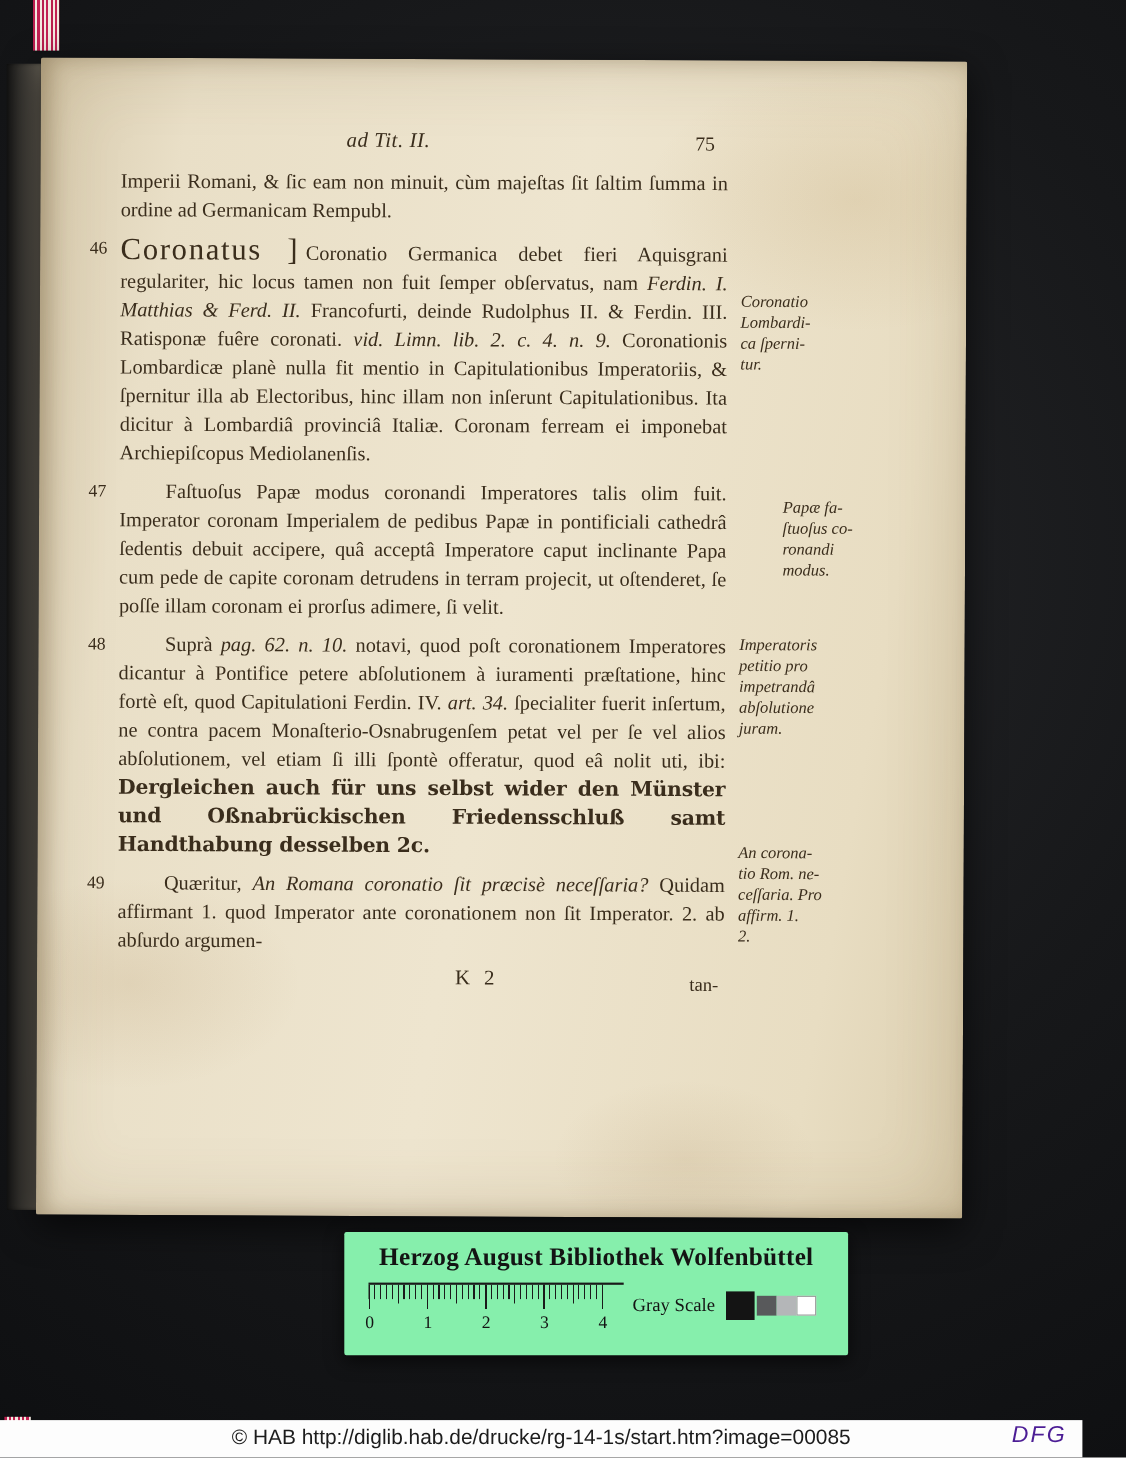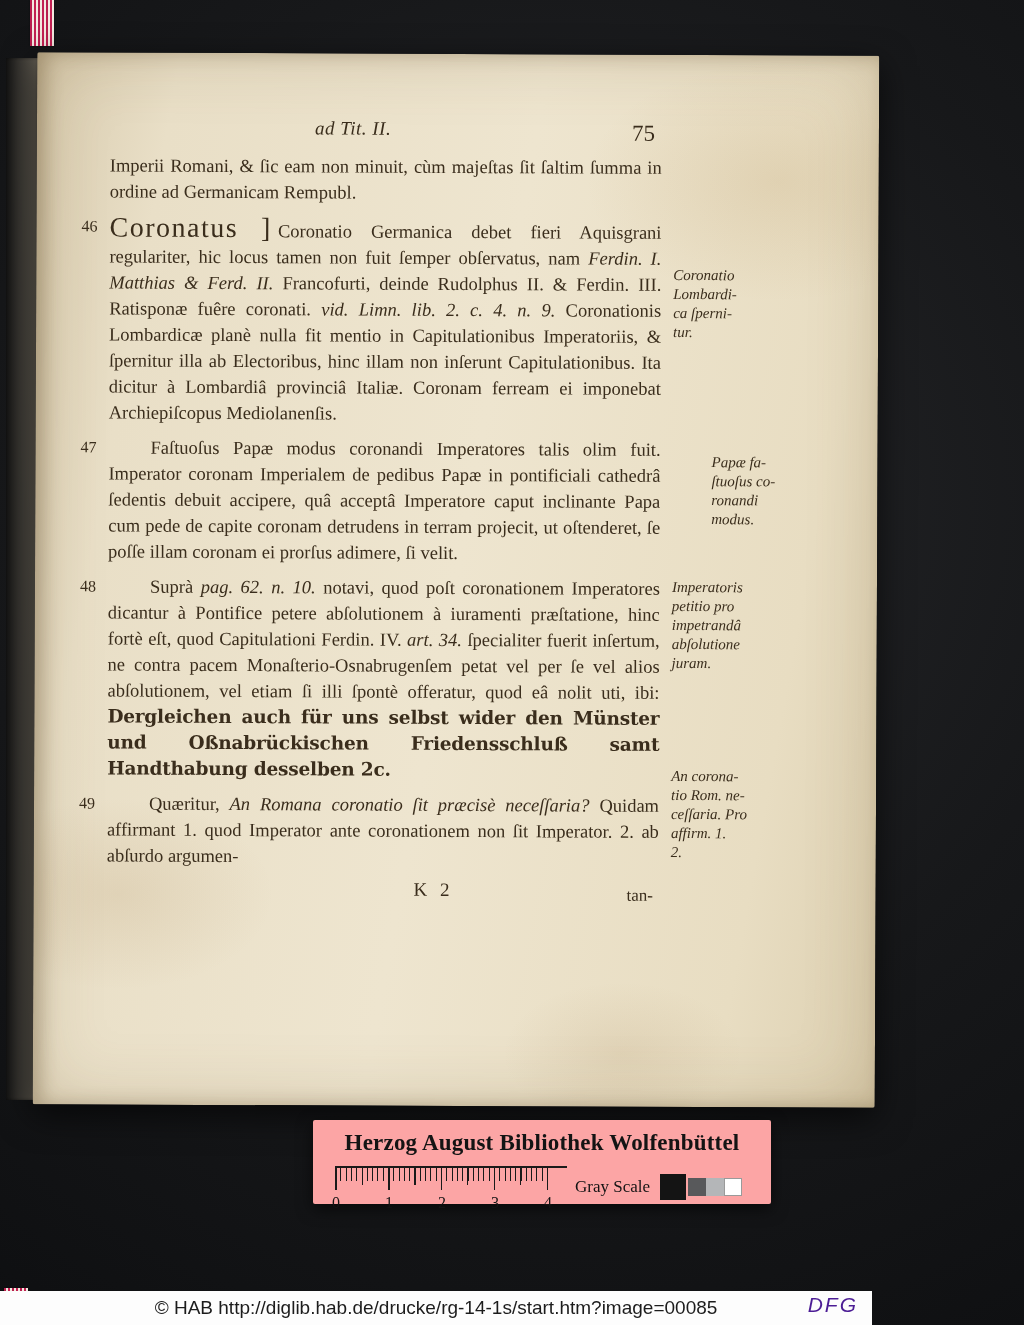--- a/index.html
+++ b/index.html
@@ -28,64 +28,64 @@
     transform:rotate(.25deg);
     background:
       radial-gradient(ellipse 320px 200px at 88% 12%, rgba(165,125,60,.14), transparent 60%),
       radial-gradient(ellipse 260px 160px at 10% 80%, rgba(150,110,55,.12), transparent 60%),
       radial-gradient(ellipse 200px 120px at 70% 95%, rgba(140,100,50,.10), transparent 60%),
       linear-gradient(100deg,#d8cbae 0%,#e9dfc7 14%,#eee5cf 50%,#e8ddc2 84%,#dccfb0 100%);
     box-shadow:0 10px 34px rgba(0,0,0,.65), inset 0 0 70px rgba(110,80,35,.22), inset 8px 0 18px rgba(70,45,15,.28);
     border-radius:2px;overflow:hidden;color:#3a2d1c;
   }
   .running-title{position:absolute;top:64px;left:278px;font-style:italic;font-size:19px;letter-spacing:.5px;}
-  .page-number{position:absolute;top:66px;left:595px;font-size:23px;}
+  .page-number{position:absolute;top:66px;left:595px;font-size:18px;}
   .content{position:relative;padding:100px 30px 0 45px;}
   .section{display:flex;align-items:flex-start;margin-bottom:9px;}
   .col-num{width:28px;flex:0 0 28px;font-size:16px;padding-top:4px;}
   .col-body{width:552px;flex:0 0 552px;font-size:18.5px;line-height:26px;text-align:justify;}
   .col-body.indent{text-indent:42px;}
   .col-margin{width:158px;flex:0 0 158px;padding-left:12px;box-sizing:border-box;}
   .lead{font-size:28px;letter-spacing:1.5px;line-height:1;padding-right:6px;}
   .it{font-style:italic;}
   .de{font-weight:700;letter-spacing:-.2px;font-family:"DejaVu Serif",serif;}
   .mnote{font-style:italic;font-size:15px;line-height:19px;white-space:nowrap;}
   .mt10{margin-top:10px;}
   .mt16{margin-top:16px;margin-left:39px;}
   .mt50{margin-top:50px;}
   .mt2{margin-top:2px;}
   .mtneg{margin-top:-26px;}
   .sig-row{position:relative;height:42px;margin-top:4px;}
   .sig{position:absolute;left:335px;font-size:19px;letter-spacing:4px;font-family:Liberation Serif, serif;}
   .catch{position:absolute;left:548px;top:6px;font-size:17px;}
   
   .ruler-card{
-    position:absolute;left:313px;top:1120px;width:458px;height:84px;
-    background:#fca5a5;border-radius:2px;box-shadow:0 5px 16px rgba(0,0,0,.6);
+    position:absolute;left:313px;top:1120px;width:458px;height:112px;
+    background:#86efac;border-radius:2px;box-shadow:0 5px 16px rgba(0,0,0,.6);
     color:#141414;
   }
   .ruler-title{font-size:23px;font-weight:700;text-align:center;padding-top:10px;letter-spacing:.2px;}
   .ruler-row{display:flex;align-items:flex-start;margin-top:10px;}
   .ruler-scale{position:relative;width:232px;height:52px;margin-left:22px;border-top:2px solid #1a1a1a;}
   .ticks{position:absolute;top:0;left:0;width:214px;}
   .t-minor{height:13px;background:repeating-linear-gradient(90deg,#1a1a1a 0 1px,transparent 1px 5.3px);}
   .t-half{position:absolute;top:0;left:0;width:214px;height:17px;background:repeating-linear-gradient(90deg,#1a1a1a 0 1px,transparent 1px 26.5px);}
   .t-major{position:absolute;top:0;left:0;width:215px;height:22px;background:repeating-linear-gradient(90deg,#1a1a1a 0 1.5px,transparent 1.5px 53px);}
   .ruler-nums span{position:absolute;top:26px;transform:translateX(-50%);font-size:16px;}
   .n0{left:1px;} .n1{left:54px;} .n2{left:107px;} .n3{left:160px;} .n4{left:213px;}
   .grayscale{display:flex;align-items:center;margin-left:8px;margin-top:8px;}
   .gs-label{font-size:17px;margin-right:10px;}
   .sw{display:inline-block;vertical-align:middle;}
   .sw1{width:26px;height:26px;background:#141414;}
   .sw2{width:18px;height:18px;background:#58595b;margin-left:2px;}
   .sw3{width:18px;height:18px;background:#b4b6b8;}
   .sw4{width:18px;height:18px;background:#ffffff;border:1px solid #9a9a9a;box-sizing:border-box;}
   
   .footer-bar{
-    position:absolute;left:0;top:1291px;width:872px;height:34px;background:#fdfdfd;
+    position:absolute;left:0;top:1291px;width:984px;height:34px;background:#fdfdfd;
     display:flex;align-items:center;justify-content:center;
   }
   .credit{font-family:"Liberation Sans","DejaVu Sans",sans-serif;font-size:19px;color:#1c1c1c;}
   .dfg-logo{
     position:absolute;right:14px;top:2px;
     font-family:"Liberation Sans","DejaVu Sans",sans-serif;font-weight:400;font-style:italic;
     font-size:21px;color:#4c1d95;letter-spacing:2px;
   }
 </style>
 </head>

